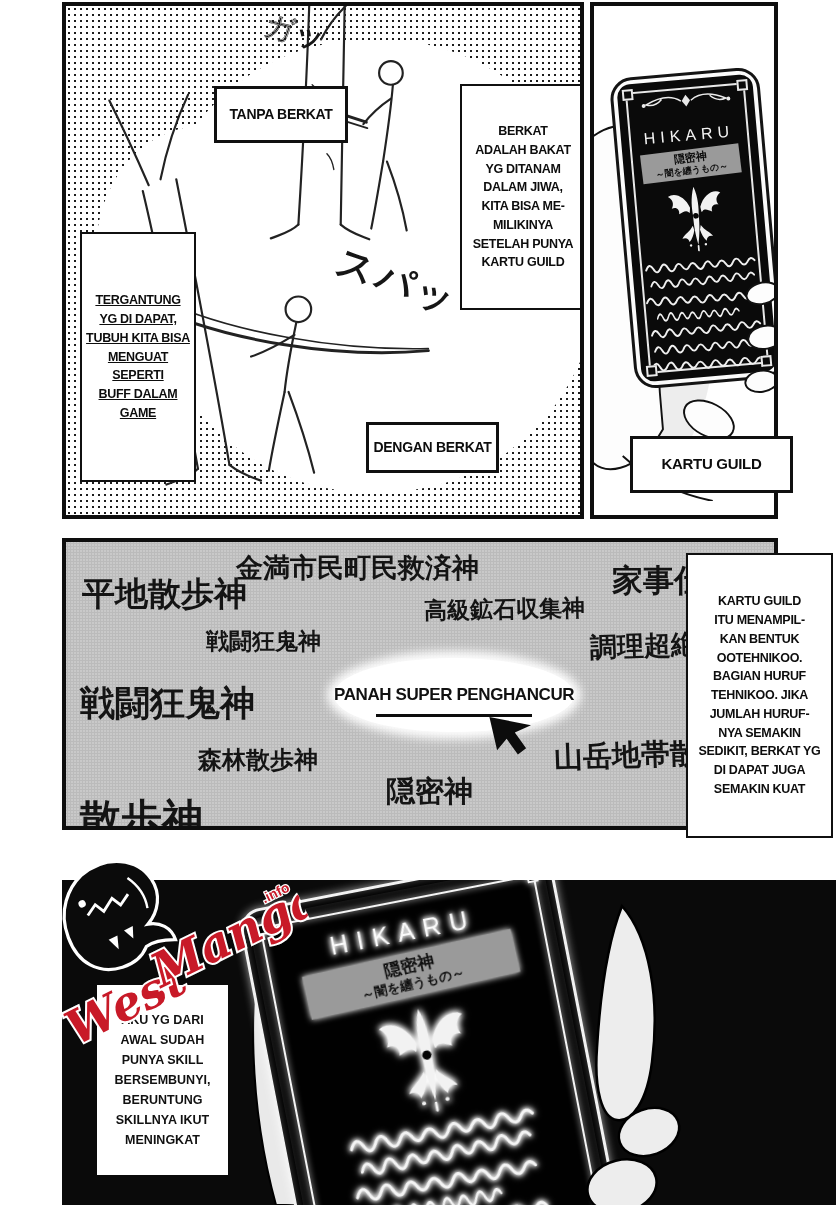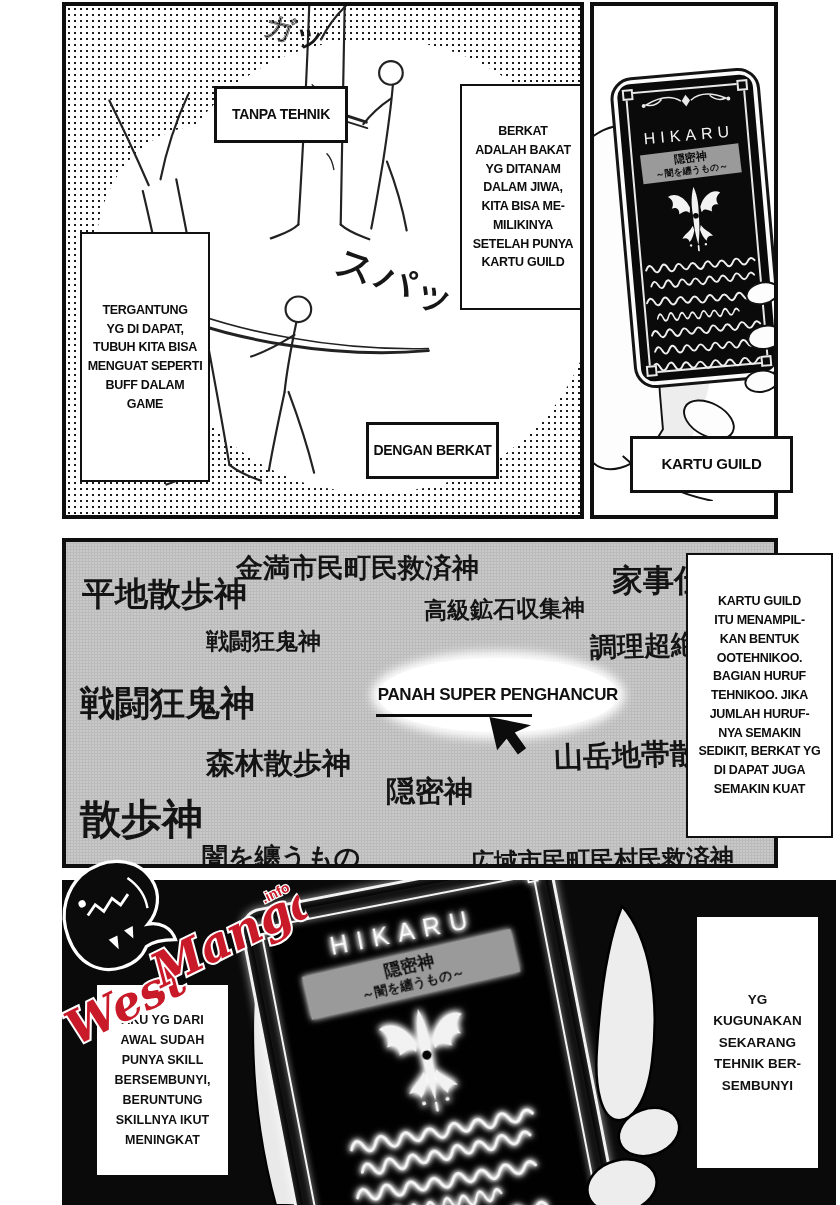--- a/index.html
+++ b/index.html
@@ -45,21 +45,21 @@
   .phone-bottom .corner{border-color:#f5f5f5;background:#010101;}
   .phone-bottom .brand{margin-top:16px;font-size:25px;letter-spacing:9px;color:#fafafa;text-shadow:0 0 4px #fff;}
   .phone-bottom .banner{width:76%;margin:6px auto 0;padding:3px 2px;transform:rotate(-2deg);}
   .phone-bottom .banner .t1{font-size:17px;}
   .phone-bottom .banner .t2{font-size:13px;}
   .phone-bottom .emblem{display:block;margin:6px auto 0;width:108px;height:116px;filter:drop-shadow(0 0 3px #fff);}
   .phone-bottom .runes{display:block;margin:2px auto 0;width:196px;height:176px;filter:drop-shadow(0 0 2px #fff);}
   .ctl{left:-5px;top:-5px}.ctr{right:-5px;top:-5px}.cbl{left:-5px;bottom:-5px}.cbr{right:-5px;bottom:-5px}
   
   .highlight-ellipse{position:absolute;background:#fff;border-radius:50%;
-        box-shadow:0 0 10px 7px rgba(255,255,255,.95);display:flex;align-items:center;justify-content:flex-end;z-index:2;margin-left:44px;}
+        box-shadow:0 0 10px 7px rgba(255,255,255,.95);display:flex;align-items:center;justify-content:flex-start;z-index:2;}
   .highlight-label{font-weight:800;font-size:17px;letter-spacing:-0.4px;white-space:nowrap;}
   .underline-bar{position:absolute;height:3px;background:#0c0c0c;z-index:3;}
   .cursor-arrow{position:absolute;z-index:4;}
   
   .panel-dark{background:#0a0a0a;border:none;}
   .white-strip{position:absolute;background:#fff;display:flex;align-items:center;justify-content:center;
         text-align:center;font-weight:700;font-size:13.5px;line-height:1.6;white-space:pre-line;z-index:6;}
   
   .watermark{position:absolute;left:30px;top:836px;width:268px;z-index:50;transform:rotate(-26deg);}
   .wm-text{font-family:"DejaVu Serif",serif;font-style:italic;font-weight:bold;}
@@ -130,44 +130,44 @@
         <path d="M234 321 C228 350 224 372 222 392"></path>
         <path d="M232 334 C216 344 200 352 188 356"></path>
         <path d="M222 392 C216 420 210 448 206 472"></path>
         <path d="M226 392 C238 424 246 450 252 474"></path>
 
         <path d="M76 300 C160 342 280 358 368 350" stroke-width="3"></path>
         <path d="M82 292 C166 334 282 350 368 348" stroke-width="1.6"></path>
       </svg>
 
       <div class="caption-box" style="left:148px;top:80px;width:134px;height:57px;font-size:14px;">
-        <span>TANPA TEHNIK</span>
+        <span>TANPA BERKAT</span>
       </div>
 
       <div class="caption-box narr" style="left:394px;top:78px;width:126px;height:226px;">
         <span>BERKAT
 ADALAH BAKAT
 YG DITANAM
 DALAM JIWA,
 KITA BISA ME-
 MILIKINYA
 SETELAH PUNYA
 KARTU GUILD</span>
       </div>
 
-      <div class="caption-box narr" style="left:14px;top:226px;width:130px;height:250px;">
+      <div class="caption-box narr" style="left:14px;top:226px;width:116px;height:250px;text-decoration:underline;">
         <span>TERGANTUNG
 YG DI DAPAT,
 TUBUH KITA BISA
 MENGUAT SEPERTI
 BUFF DALAM
 GAME</span>
       </div>
 
-      <div class="caption-box" style="left:300px;top:416px;width:133px;height:57px;font-size:14px;">
+      <div class="caption-box" style="left:300px;top:416px;width:133px;height:51px;font-size:14px;">
         <span>DENGAN BERKAT</span>
       </div>
 
       <div class="sfx" style="left:198px;top:6px;font-size:30px;transform:rotate(14deg);">ガッ</div>
       <div class="sfx" style="left:268px;top:250px;font-size:38px;transform:rotate(20deg);letter-spacing:3px;">スパッ</div>
     </div>
 
     <div class="panel" style="left:528px;top:0;width:188px;height:517px;">
       <svg viewBox="0 0 188 517" style="position:absolute;inset:0;z-index:1">
         <ellipse cx="58" cy="300" rx="72" ry="190" fill="#dedede" opacity="0.55"></ellipse>
@@ -215,33 +215,33 @@
         <ellipse cx="120" cy="432" rx="28" ry="17" transform="rotate(28 120 432)" fill="#fdfdfd" stroke="#111" stroke-width="2"></ellipse>
       </svg>
     </div>
 
     <div class="caption-box" style="left:568px;top:434px;width:163px;height:57px;font-size:15px;z-index:10;">
       <span>KARTU GUILD</span>
     </div>
   </section>
 
   <section style="left:62px;top:538px;width:716px;height:330px;overflow:visible;">
-    <div class="panel" style="left:0;top:0;width:716px;height:330px;background:#c9c9c9;
+    <div class="panel" style="left:0;top:0;width:716px;height:292px;background:#c9c9c9;
          background-image:radial-gradient(rgba(0,0,0,.07) 1px,transparent 1.1px);background-size:3px 3px;">
 
       <div>
 
       <div class="god-name" style="left: 16px; top: 30px; font-size: 33px;">平地散歩神</div>
           <div class="god-name" style="left: 170px; top: 8px; font-size: 27px;">金満市民町民救済神</div>
           <div class="god-name" style="left: 358px; top: 52px; font-size: 23px; transform: rotate(-1deg);">高級鉱石収集神</div>
           <div class="god-name" style="left: 546px; top: 18px; font-size: 31px;">家事仕</div>
           <div class="god-name" style="left: 140px; top: 84px; font-size: 23px;">戦闘狂鬼神</div>
           <div class="god-name" style="left: 524px; top: 86px; font-size: 27px; transform: rotate(-2deg);">調理超絶</div>
           <div class="god-name" style="left: 14px; top: 138px; font-size: 35px;">戦闘狂鬼神</div>
-          <div class="god-name" style="left: 140px; top: 202px; font-size: 29px;">森林散歩神</div>
+          <div class="god-name" style="left: 132px; top: 202px; font-size: 24px;">森林散歩神</div>
           <div class="god-name" style="left: 488px; top: 194px; font-size: 29px; transform: rotate(-2deg);">山岳地帯散</div>
           <div class="god-name" style="left: 320px; top: 230px; font-size: 29px;">隠密神</div>
           <div class="god-name" style="left: 14px; top: 250px; font-size: 41px;">散歩神</div>
           <div class="god-name" style="left: 136px; top: 298px; font-size: 26px;">闇を纏うもの</div>
           <div class="god-name" style="left: 404px; top: 302px; font-size: 24px; transform: rotate(-1deg);">広域市民町民村民救済神</div>
         </div>
 
       <div class="highlight-ellipse" style="left:268px;top:116px;width:240px;height:74px;">
         <span class="highlight-label">PANAH SUPER PENGHANCUR</span>
       </div>
@@ -310,27 +310,20 @@
       <div class="white-strip" style="left:35px;top:105px;width:131px;height:190px;font-size:12.5px;">
         <span>AKU YG DARI
 AWAL SUDAH
 PUNYA SKILL
 BERSEMBUNYI,
 BERUNTUNG
 SKILLNYA IKUT
 MENINGKAT</span>
       </div>
 
-      <div class="white-strip" style="left:635px;top:37px;width:121px;height:251px;">
-        <span>YG
-KUGUNAKAN
-SEKARANG
-TEHNIK BER-
-SEMBUNYI</span>
-      </div>
     </div>
   </section>
 
   <div class="watermark">
     <svg viewBox="0 0 330 220" style="width:268px">
       <g>
         <path d="M100 10 C140 0 172 22 176 52 C179 74 166 92 148 100 C162 104 172 116 170 132 C158 126 144 122 134 124 C114 142 78 136 62 114 C46 92 50 52 70 30 C78 21 88 14 100 10 Z" fill="#0b0b0b" stroke="#fff" stroke-width="4"></path>
         <path d="M86 58 L100 50 L106 62 L122 52 L128 64 L142 56" fill="none" stroke="#fff" stroke-width="3.5"></path>
         <path d="M96 96 L102 112 L108 96 Z" fill="#fff"></path>
         <path d="M118 94 L124 108 L130 94 Z" fill="#fff"></path>

